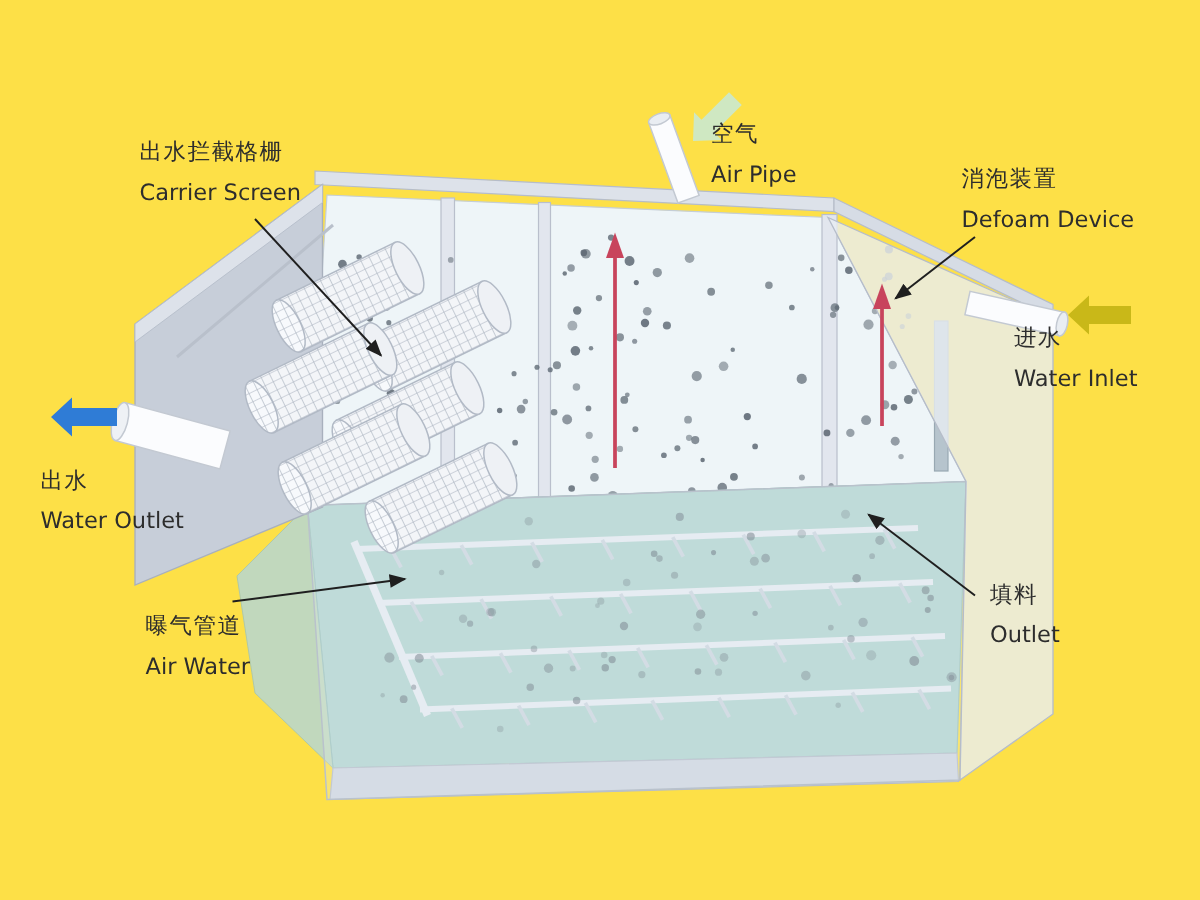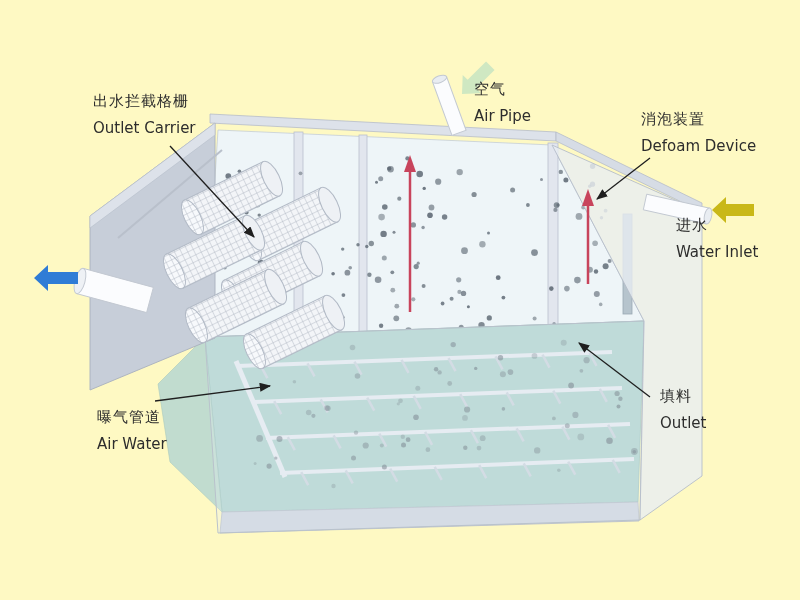--- a/index.html
+++ b/index.html
@@ -1,16 +1,16 @@
 <!DOCTYPE html>
 <html><head>
 <meta charset="utf-8">
 <style>
   html,body{margin:0;padding:0;background:#fff;}
-  #stage{position:relative;width:800px;height:600px;background:#fef9c3;overflow:hidden;
+  #stage{position:relative;width:800px;height:600px;background:#fde047;overflow:hidden;
          font-family:"DejaVu Sans","Liberation Sans",sans-serif;}
   #scene{position:absolute;left:0;top:0;}
   .lbl{position:absolute;display:flex;flex-direction:column;gap:9px;
        font-size:15px;color:#2d2d2d;line-height:1.2;white-space:nowrap;}
   .lbl .zh{letter-spacing:1px;}
 </style>
 </head>
 <body>
 
 <div id="stage">
@@ -335,34 +335,38 @@
       </g>
 
     <line x1="170" y1="146" x2="254" y2="237" stroke="#1f1f1f" stroke-width="1.3" marker-end="url(#ah)"></line>
     <line x1="650" y1="158" x2="597" y2="199" stroke="#1f1f1f" stroke-width="1.3" marker-end="url(#ah)"></line>
     <line x1="155" y1="401" x2="270" y2="386" stroke="#1f1f1f" stroke-width="1.3" marker-end="url(#ah)"></line>
     <line x1="650" y1="397" x2="579" y2="343" stroke="#1f1f1f" stroke-width="1.3" marker-end="url(#ah)"></line>
   </svg>
 
   <div class="lbl" style="left:93px;top:92px">
     <div class="zh">出水拦截格栅</div>
-    <div class="en">Outlet Carrier</div>
+    <div class="en">Carrier Screen</div>
   </div>
   <div class="lbl" style="left:474px;top:80px">
     <div class="zh">空气</div>
     <div class="en">Air Pipe</div>
   </div>
   <div class="lbl" style="left:641px;top:110px">
     <div class="zh">消泡装置</div>
     <div class="en">Defoam Device</div>
   </div>
   <div class="lbl" style="left:676px;top:216px">
     <div class="zh">进水</div>
     <div class="en">Water Inlet</div>
   </div>
+  <div class="lbl" style="left:27px;top:311px">
+    <div class="zh">出水</div>
+    <div class="en">Water Outlet</div>
+  </div>
   <div class="lbl" style="left:97px;top:408px">
     <div class="zh">曝气管道</div>
     <div class="en">Air Water</div>
   </div>
   <div class="lbl" style="left:660px;top:387px">
     <div class="zh">填料</div>
     <div class="en">Outlet</div>
   </div>
 </div>
 

